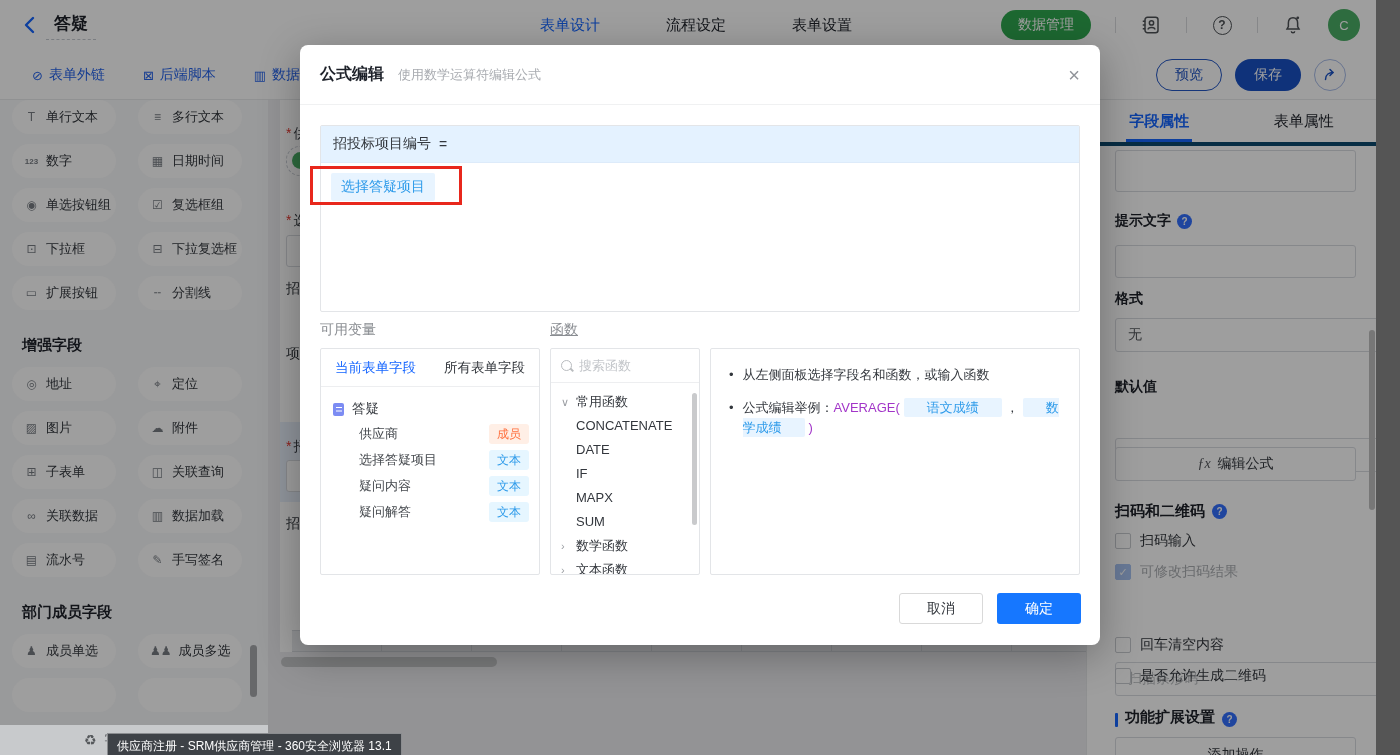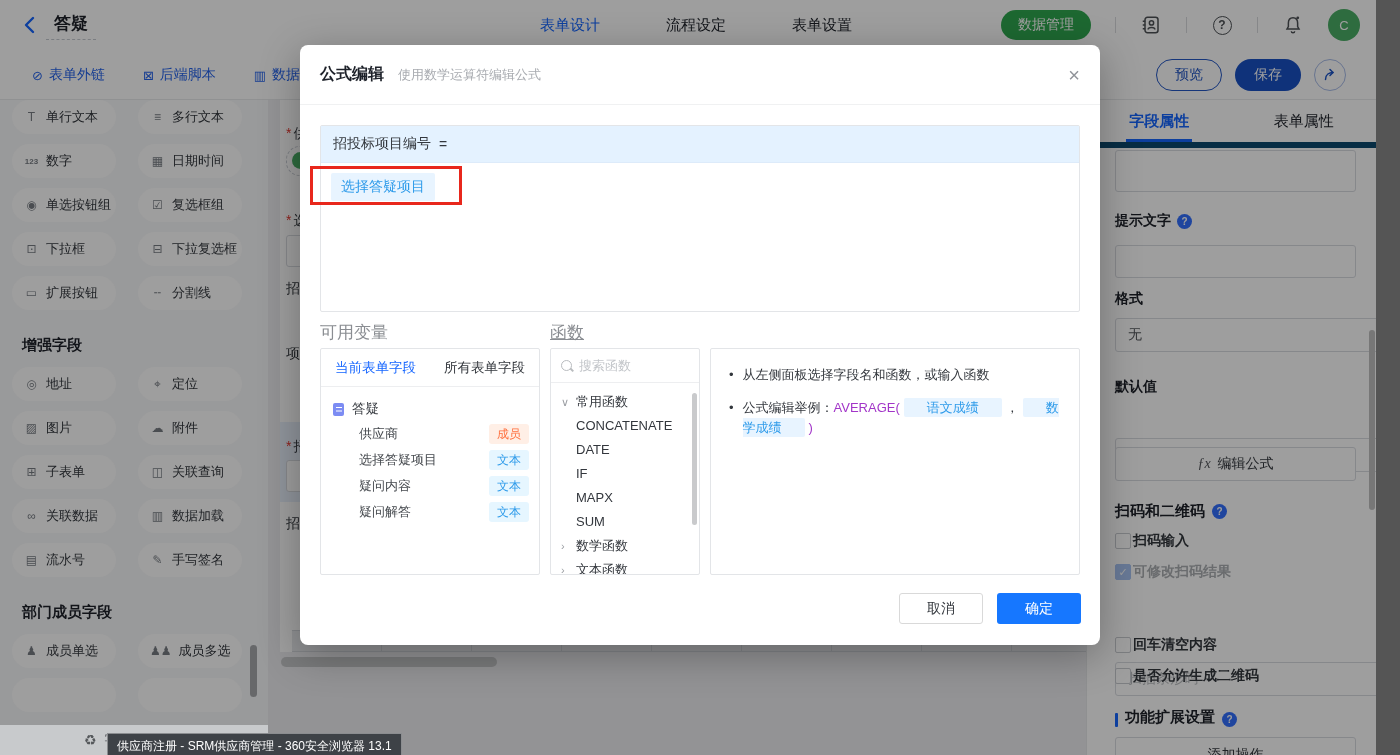--- a/index.html
+++ b/index.html
@@ -53,56 +53,56 @@
   .dashed-chip .mini-avatar{position:absolute;left:5px;top:5px;width:17px;height:17px;border-radius:50%;background:#4BAE66;}
   .cv-input{position:absolute;left:6px;height:32px;width:220px;border:1px solid #D9DCE1;border-radius:3px;background:#fff;box-sizing:border-box;z-index:3;}
   .cvi1{top:135px;} .cvi2{top:360px;}
   .sel-block{position:absolute;left:0;top:322px;width:520px;height:80px;background:#E9F0FC;z-index:2;}
   .tbl-head{position:absolute;left:12px;right:0;top:530px;height:22px;background:#E9EBEE;
             border-top:1px solid #D4D7DB;border-bottom:1px solid #D4D7DB;box-sizing:border-box;
             background-image:repeating-linear-gradient(90deg,transparent 0 89px,#D4D7DB 89px 90px);z-index:3;}
   .h-thumb{position:absolute;left:13px;top:557px;width:216px;height:10px;background:#C6C7C9;border-radius:5px;z-index:3;cursor:pointer;}
   
   .rightpanel{position:absolute;right:0;top:100px;width:290px;bottom:0;background:#fff;border-left:1px solid #E7E8EA;box-sizing:border-box;}
-  .rp-tabs{position:absolute;left:0;top:0;right:0;height:42px;display:flex;border-bottom:6px solid #0c4a6e;}
+  .rp-tabs{position:absolute;left:0;top:0;right:0;height:42px;display:flex;border-bottom:4px solid #0c4a6e;}
   .rp-tab{flex:1;display:grid;place-items:center;font-size:15px;color:#1D2129;cursor:pointer;position:relative;}
   .rp-tab.active{color:#1666FF;font-weight:bold;}
   .rp-tab.active::after{content:"";position:absolute;left:50%;transform:translateX(-50%);bottom:0;width:66px;height:3px;background:#1666FF;}
   .rp-item{position:absolute;left:28px;right:20px;}
   .rp-label{font-size:14px;font-weight:bold;color:#1D2129;display:flex;align-items:center;gap:6px;}
   .q-ico{width:15px;height:15px;border-radius:50%;background:#3370FF;color:#fff;font-size:10px;font-weight:bold;display:grid;place-items:center;}
   .rp-box{border:1px solid #D9DCE1;border-radius:3px;background:#fff;box-sizing:border-box;}
   .rp-select{border:1px solid #D9DCE1;border-radius:3px;height:34px;display:flex;align-items:center;padding:0 12px;
              font-size:14px;color:#55585D;box-sizing:border-box;cursor:pointer;position:relative;}
   .rp-select.disabled{color:#B9BCBF;}
   .rp-btn{border:1px solid #D9DCE1;border-radius:3px;height:34px;display:flex;align-items:center;justify-content:center;gap:7px;
           font-size:14px;color:#33373D;background:#fff;cursor:pointer;box-sizing:border-box;}
   .fx{font-family:"Liberation Serif","DejaVu Serif",serif;font-style:italic;color:#55585D;}
-  .cb-row{display:flex;align-items:center;gap:2px;font-size:14px;color:#33373D;cursor:pointer;font-weight:bold;}
+  .cb-row{display:flex;align-items:center;gap:9px;font-size:14px;color:#33373D;cursor:pointer;}
   .cb{width:16px;height:16px;border:1px solid #C8CBD0;border-radius:2px;background:#fff;box-sizing:border-box;display:grid;place-items:center;}
   .cb.checked{background:#A8C3F2;border-color:#A8C3F2;color:#fff;font-size:11px;}
   .cb-row.disabled{color:#ABAEB2;}
   .sec-head{font-size:15px;font-weight:bold;color:#1D2129;display:flex;align-items:center;gap:7px;}
   .blue-bar{width:3px;height:14px;background:#1666FF;border-radius:1px;}
   .rp-thumb{position:absolute;right:1px;top:230px;width:6px;height:180px;background:#C1C1C1;border-radius:3px;cursor:pointer;}
   
   .overlay{position:absolute;inset:0;background:rgba(0,0,0,0.38);z-index:50;}
   
   .modal{position:absolute;left:300px;top:45px;width:800px;height:600px;background:#fff;border-radius:8px;z-index:60;
          box-shadow:0 10px 40px rgba(0,0,0,.3);}
   .m-head{height:60px;border-bottom:1px solid #F0F1F2;display:flex;align-items:center;padding:0 20px;box-sizing:border-box;}
   .m-title{font-size:16px;font-weight:bold;color:#1D2129;}
   .m-sub{margin-left:14px;font-size:13px;color:#A8ABB0;}
   .m-close{margin-left:auto;color:#909399;font-size:20px;line-height:1;cursor:pointer;}
   .m-formula{position:absolute;left:20px;top:80px;width:760px;height:187px;border:1px solid #E3E5E8;border-radius:2px;box-sizing:border-box;}
   .m-formula-head{height:37px;background:#E4F2FF;border-bottom:1px solid #DDEBFA;display:flex;align-items:center;gap:8px;
                   padding-left:12px;font-size:14px;color:#33373D;box-sizing:border-box;}
   .m-chip{position:absolute;left:10px;top:47px;background:#E8F4FF;color:#2E9BEA;font-size:14px;padding:5px 10px;border-radius:2px;cursor:pointer;}
   .red-annot{position:absolute;left:310px;top:166px;width:152px;height:39px;border:3px solid #E8271C;z-index:70;box-sizing:border-box;}
-  .m-panel-label{position:absolute;font-size:17px;color:#8A8D92;top:276px;}
+  .m-panel-label{position:absolute;font-size:14px;color:#8A8D92;top:276px;}
   .lbl-vars{left:20px;} .lbl-funcs{left:250px;text-decoration:underline;}
   .m-vars{position:absolute;left:20px;top:303px;width:220px;height:227px;border:1px solid #E3E5E8;border-radius:2px;box-sizing:border-box;overflow:hidden;}
   .v-tabs{height:38px;border-bottom:1px solid #EDEEF0;display:flex;box-sizing:border-box;}
   .v-tab{flex:1;display:grid;place-items:center;font-size:13.5px;color:#33373D;cursor:pointer;}
   .v-tab.active{color:#1666FF;}
   .v-tree{padding:10px 10px 0 12px;}
   .v-root{display:flex;align-items:center;gap:8px;font-size:13.5px;color:#33373D;height:24px;cursor:pointer;}
   .doc-ico{width:11px;height:13px;background:#7C8CF3;border-radius:2px;position:relative;}
   .doc-ico::after{content:"";position:absolute;left:2.5px;top:4px;width:6px;height:1.5px;background:#fff;box-shadow:0 3.5px 0 #fff;}
   .v-row{display:flex;align-items:center;justify-content:space-between;height:26px;padding-left:26px;cursor:pointer;}

